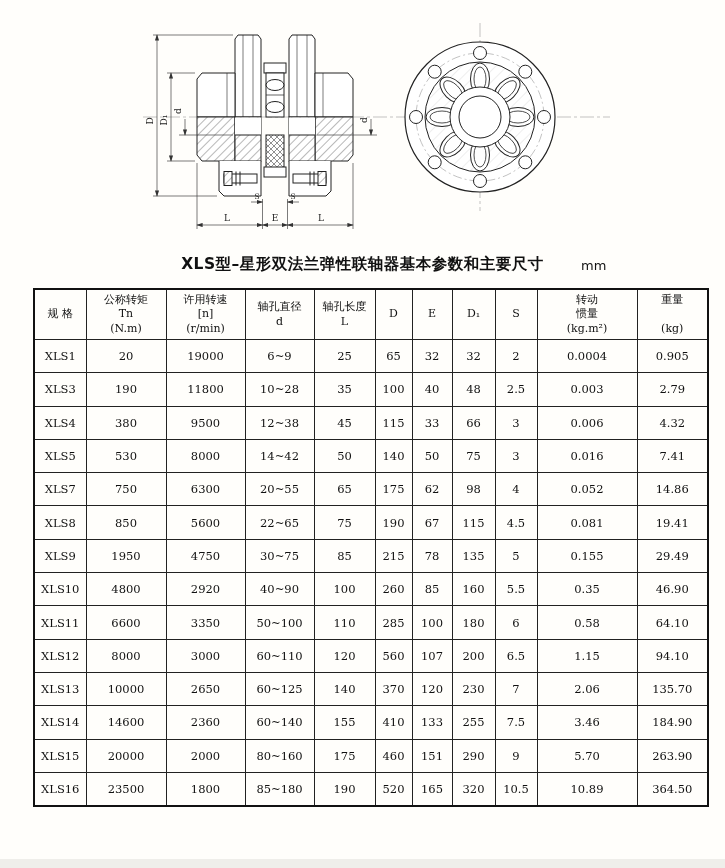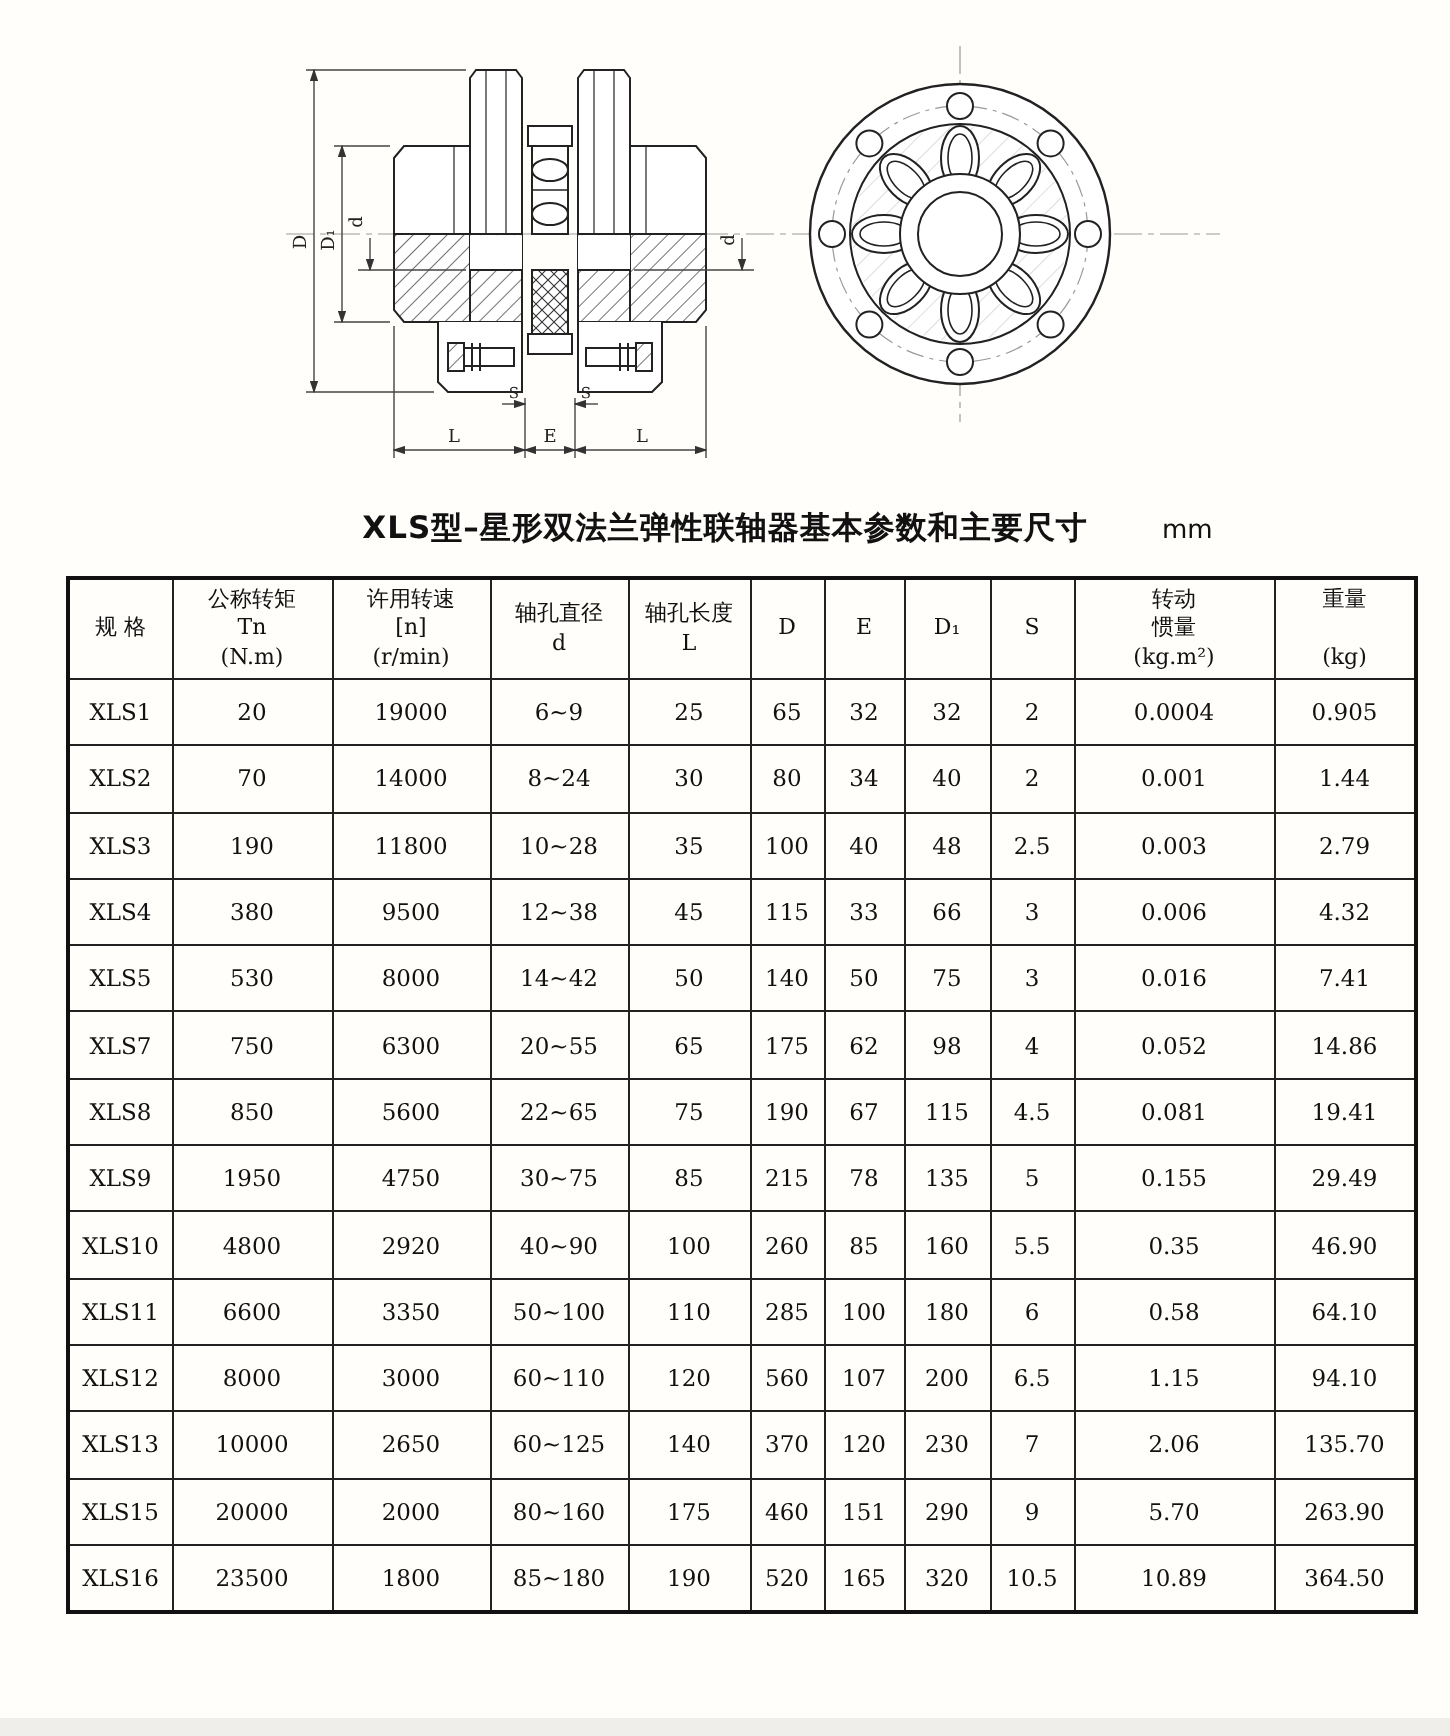--- a/index.html
+++ b/index.html
@@ -247,33 +247,20 @@
         <td>6~9</td>
         <td>25</td>
         <td>65</td>
         <td>32</td>
         <td>32</td>
         <td>2</td>
         <td>0.0004</td>
         <td>0.905</td>
       </tr>
       <tr>
-        <td>XLS2</td>
-        <td>70</td>
-        <td>14000</td>
-        <td>8~24</td>
-        <td>30</td>
-        <td>80</td>
-        <td>34</td>
-        <td>40</td>
-        <td>2</td>
-        <td>0.001</td>
-        <td>1.44</td>
-      </tr>
-      <tr>
         <td>XLS3</td>
         <td>190</td>
         <td>11800</td>
         <td>10~28</td>
         <td>35</td>
         <td>100</td>
         <td>40</td>
         <td>48</td>
         <td>2.5</td>
         <td>0.003</td>
@@ -390,20 +377,33 @@
         <td>60~125</td>
         <td>140</td>
         <td>370</td>
         <td>120</td>
         <td>230</td>
         <td>7</td>
         <td>2.06</td>
         <td>135.70</td>
       </tr>
       <tr>
+        <td>XLS14</td>
+        <td>14600</td>
+        <td>2360</td>
+        <td>60~140</td>
+        <td>155</td>
+        <td>410</td>
+        <td>133</td>
+        <td>255</td>
+        <td>7.5</td>
+        <td>3.46</td>
+        <td>184.90</td>
+      </tr>
+      <tr>
         <td>XLS15</td>
         <td>20000</td>
         <td>2000</td>
         <td>80~160</td>
         <td>175</td>
         <td>460</td>
         <td>151</td>
         <td>290</td>
         <td>9</td>
         <td>5.70</td>

